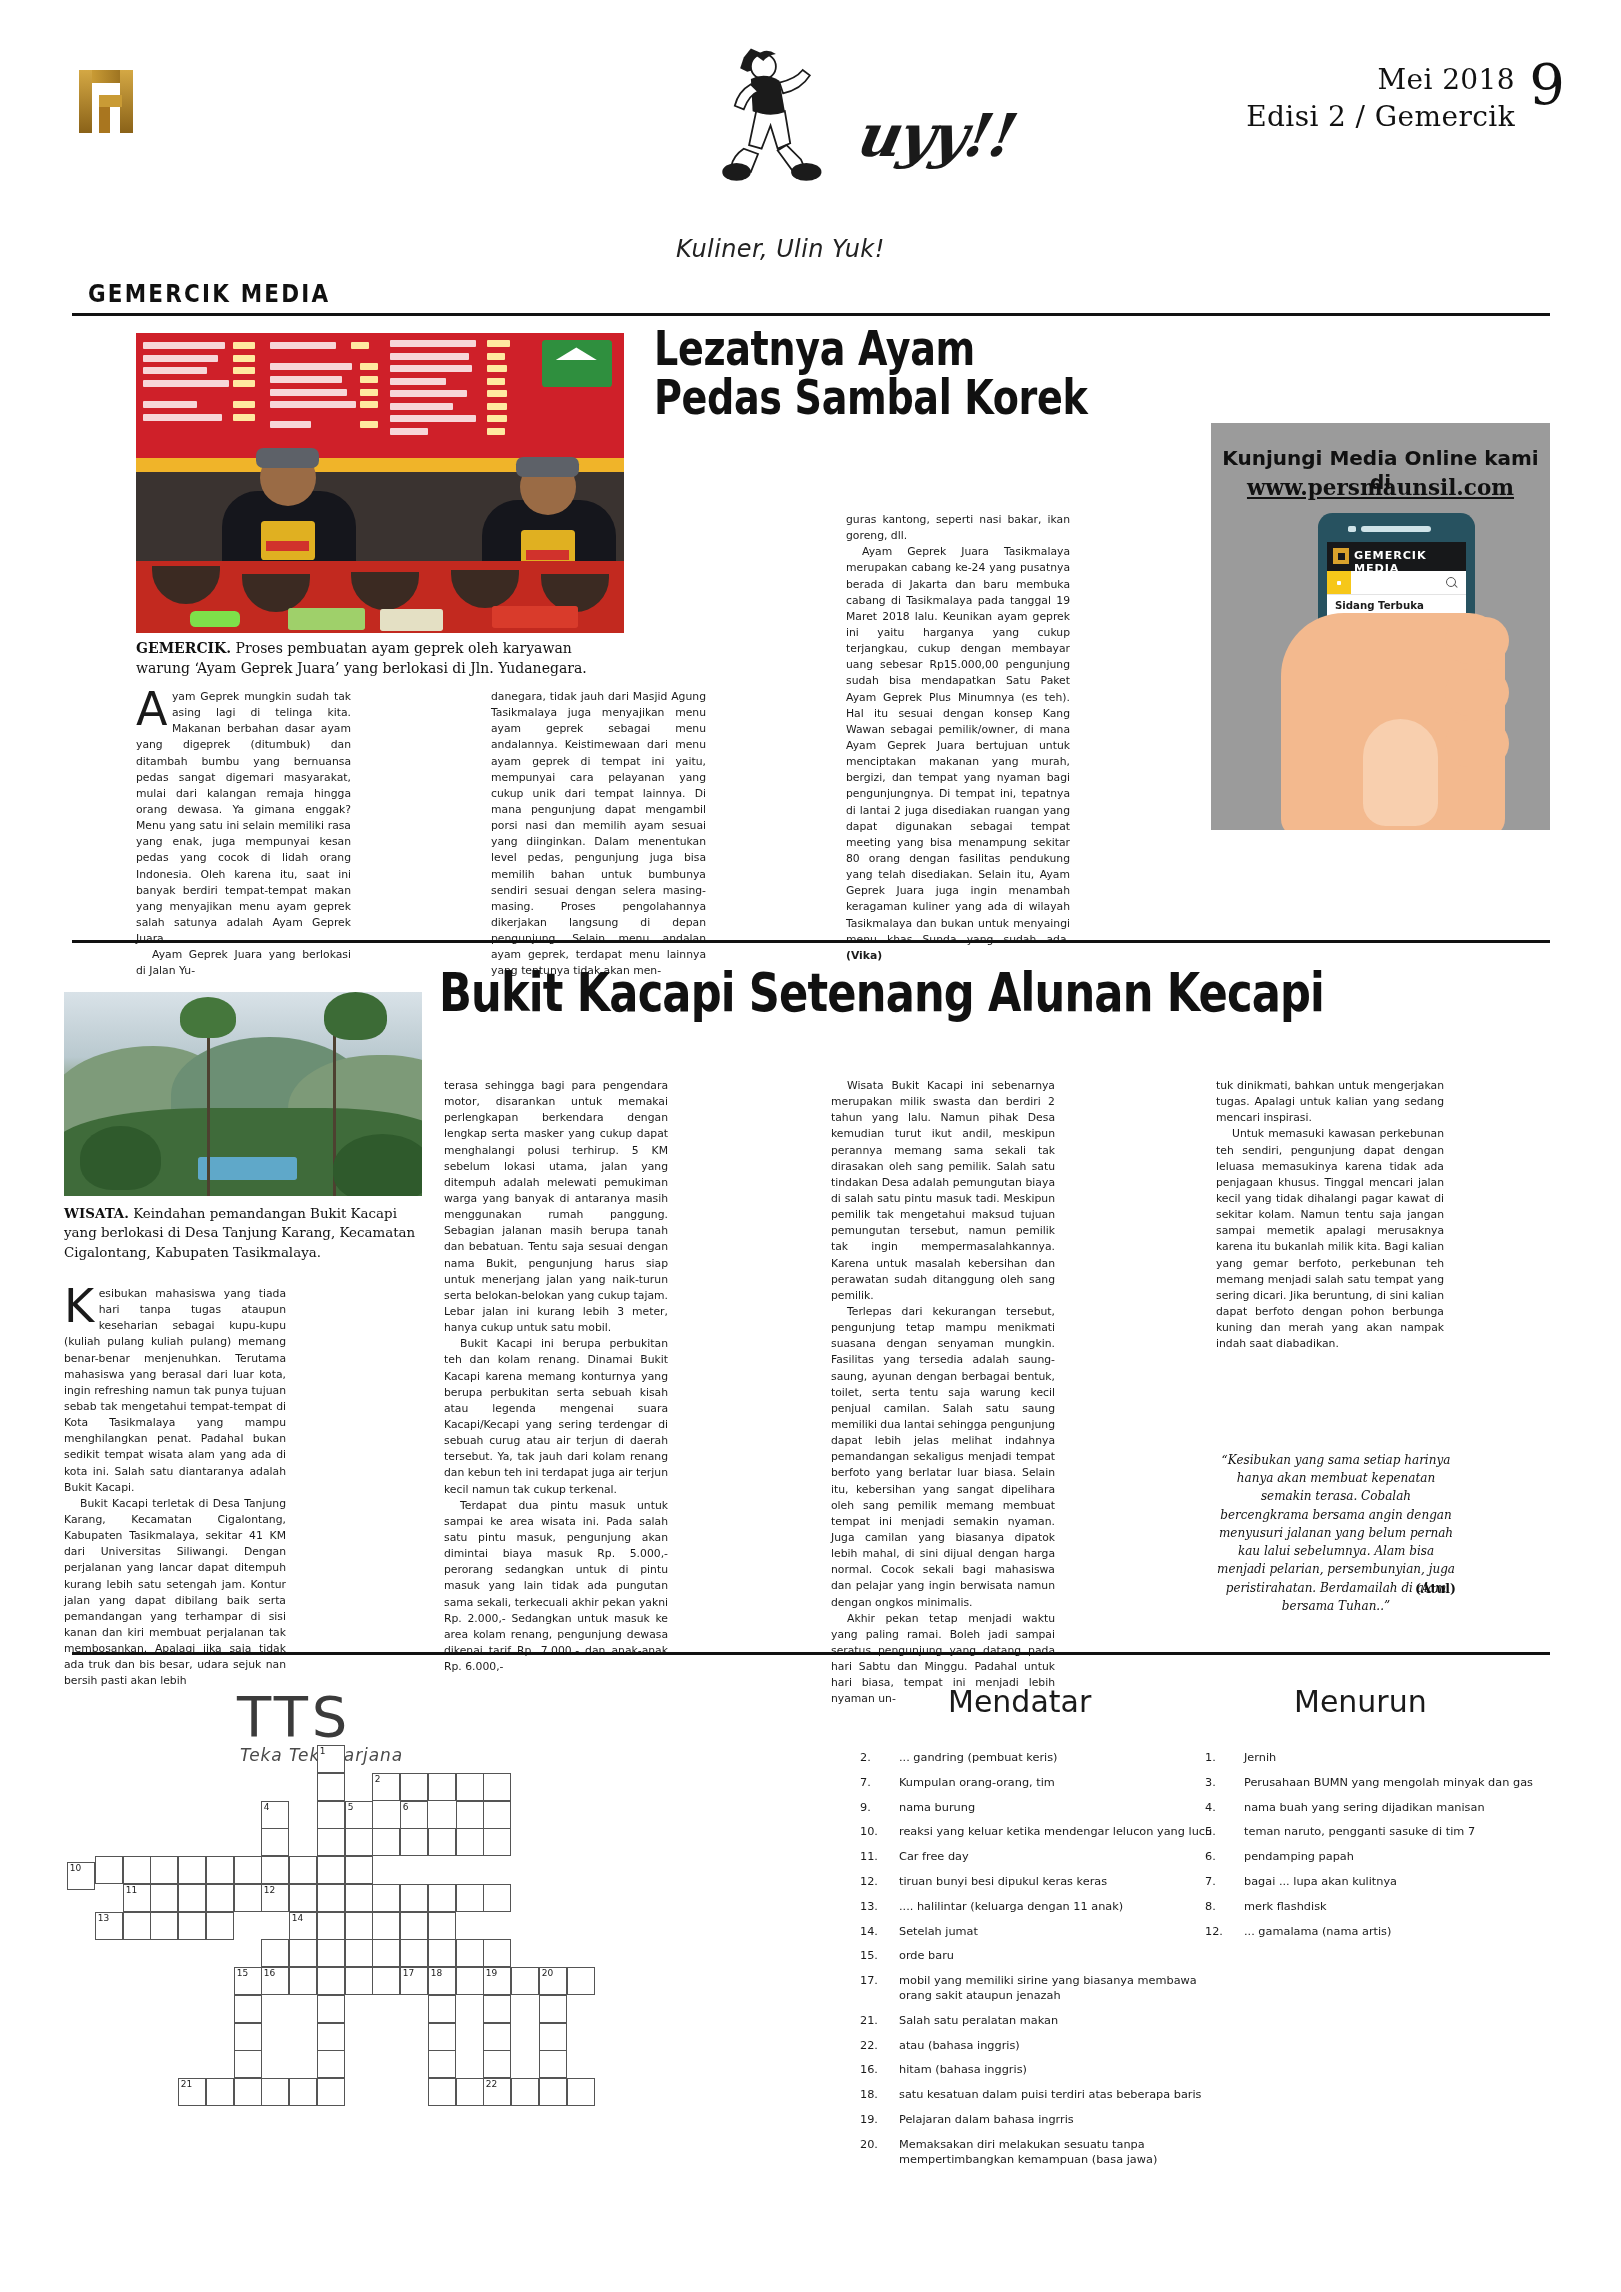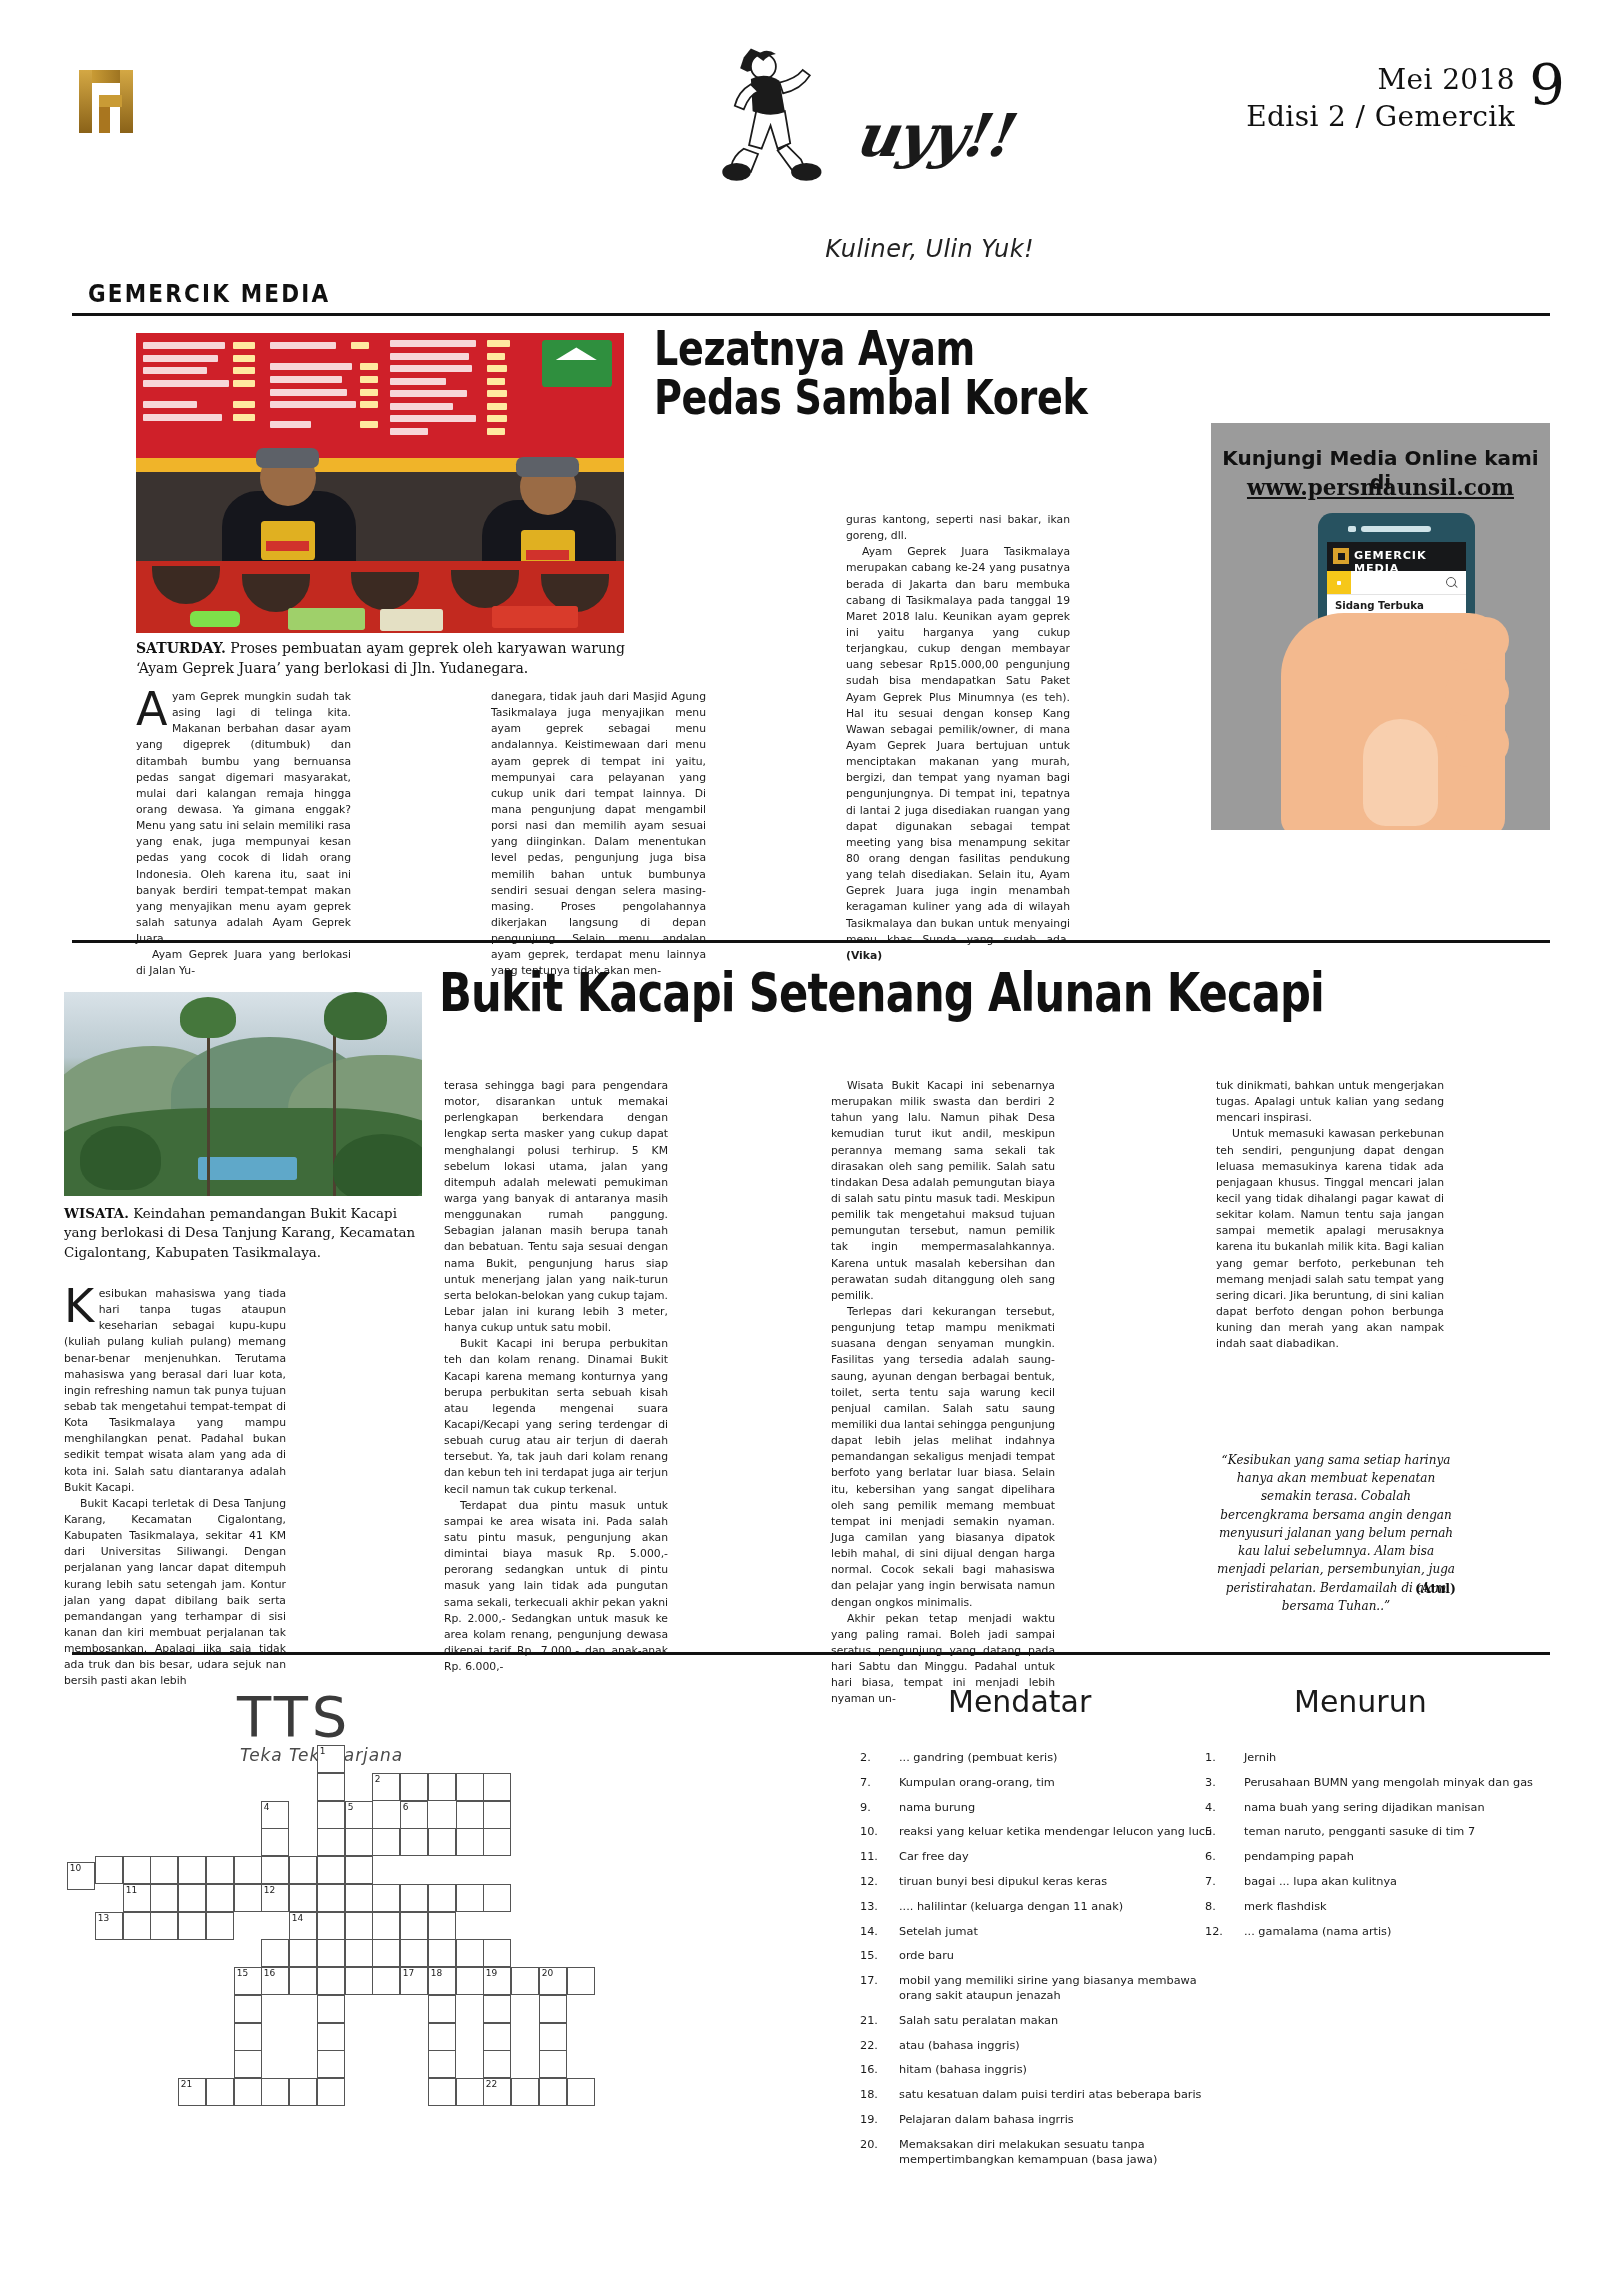--- a/index.html
+++ b/index.html
@@ -30,21 +30,21 @@
   .uyy{
     position:absolute;left:179px;top:56px;
     font-family:"DejaVu Serif", serif;
     font-size:59px;font-weight:700;font-style:italic;
     letter-spacing:-1.8px;
     color:#1a1a1a;
     transform:skewX(-12deg);
   }
   .tagline{
     position:absolute;left:676px;top:235px;width:358px;
-    text-align:right;
+    text-align:left;
     font-family:"DejaVu Sans", sans-serif;
     font-style:italic;font-size:24px;color:#222;letter-spacing:0.4px;
   }
   .dateblock{
     position:absolute;right:106px;top:63px;text-align:right;
     font-family:"DejaVu Serif", serif;
   }
   .dateblock .l1{font-size:28px;letter-spacing:0.4px;}
   .dateblock .l2{font-size:28px;letter-spacing:0.4px;margin-top:3.6px;}
   .pagenum{
@@ -337,21 +337,21 @@
         <div class="bowl" style="left:315px;top:9px;"></div>
         <div class="bowl" style="left:405px;top:12.5px;"></div>
         <div class="veg" style="left:152px;top:47px;width:77px;background:#9fd06a;"></div>
         <div class="veg" style="left:244px;top:48px;width:63px;background:#e4e0c4;"></div>
         <div class="veg" style="left:356px;top:45px;width:86px;background:#d93b2b;"></div>
         <div class="veg" style="left:54px;top:50px;width:50px;background:#7ee04a;border-radius:5.4px;height:16px;"></div>
       </div>
     </div>
 
     <div class="cap1">
-      <b>SATURDAY.</b><span> Proses pembuatan ayam geprek oleh karyawan warung ‘Ayam Geprek Juara’ yang berlokasi di Jln. Yudanegara.</span>
+      <b>GEMERCIK.</b><span> Proses pembuatan ayam geprek oleh karyawan warung ‘Ayam Geprek Juara’ yang berlokasi di Jln. Yudanegara.</span>
     </div>
 
     <div class="head1">Lezatnya Ayam  Pedas Sambal  Korek</div>
 
     <div class="adbox">
       <div class="adt1">Kunjungi Media Online kami di</div>
       <div class="adt2">www.persmaunsil.com</div>
       <div class="phone">
         <div class="spk2"></div>
           <div class="spk"></div>

